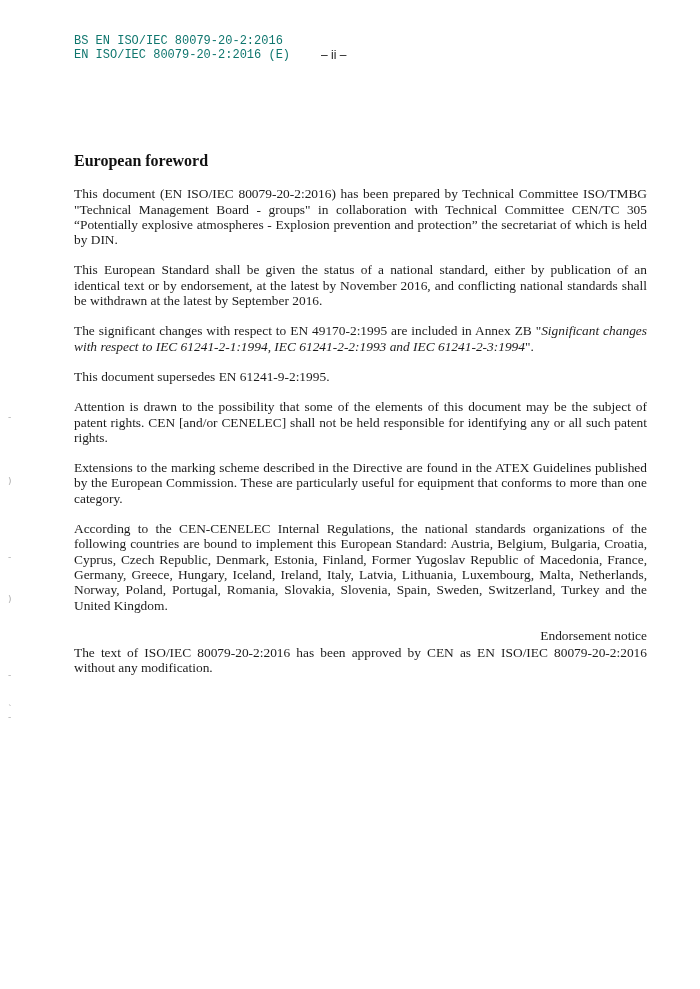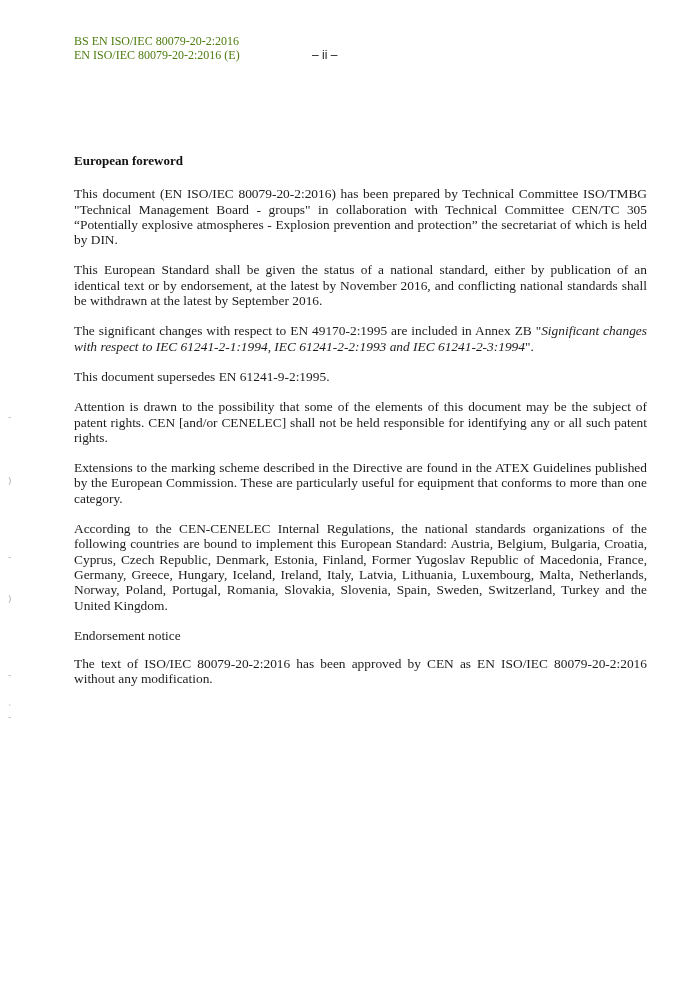--- a/index.html
+++ b/index.html
@@ -3,40 +3,40 @@
 <meta charset="utf-8">
 <style>
   html, body { margin: 0; padding: 0; }
   body {
     width: 700px; height: 989px; background: #ffffff;
     position: relative; overflow: hidden;
     color: #1a1a1a;
   }
   .header {
     position: absolute; left: 74px; top: 34px;
-    font-family: Liberation Serif, serif;
-    font-size: 12px; line-height: 14px; color: #4d7c0f;
+    font-family: Liberation Mono, monospace;
+    font-size: 12px; line-height: 14px; color: #0f766e;
   }
   .header .line { white-space: nowrap; }
   .page-no {
-    position: absolute; left: 312px; top: 48px;
+    position: absolute; left: 321px; top: 48px;
     font-family: "Liberation Sans", sans-serif;
     font-size: 12px; line-height: 14px; color: #222; text-align: right;
   }
   .content {
     position: absolute; left: 74px; top: 150px; width: 573px;
     font-family: "Liberation Serif", serif;
     font-size: 13.4px; line-height: 15.3px; color: #1c1c1c;
   }
   h1 {
     font-family: "Liberation Serif", serif;
-    font-size: 13px; font-weight: bold; margin: 3px 0 18px 0; color: #111;
+    font-size: 16px; font-weight: bold; margin: 3px 0 18px 0; color: #111;
   }
   p { margin: 0 0 15px 0; text-align: justify; }
-  p.center { text-align: left; margin-bottom: 13px; }
+  p.center { text-align: right; margin-bottom: 2px; }
   em { font-style: italic; }
   .margin-mark {
     position: absolute; left: 8px; font-size: 9px; color: #aaa;
     font-family: "DejaVu Sans", sans-serif;
   }
 </style>
 </head>
 <body>
 
 <div class="header">

